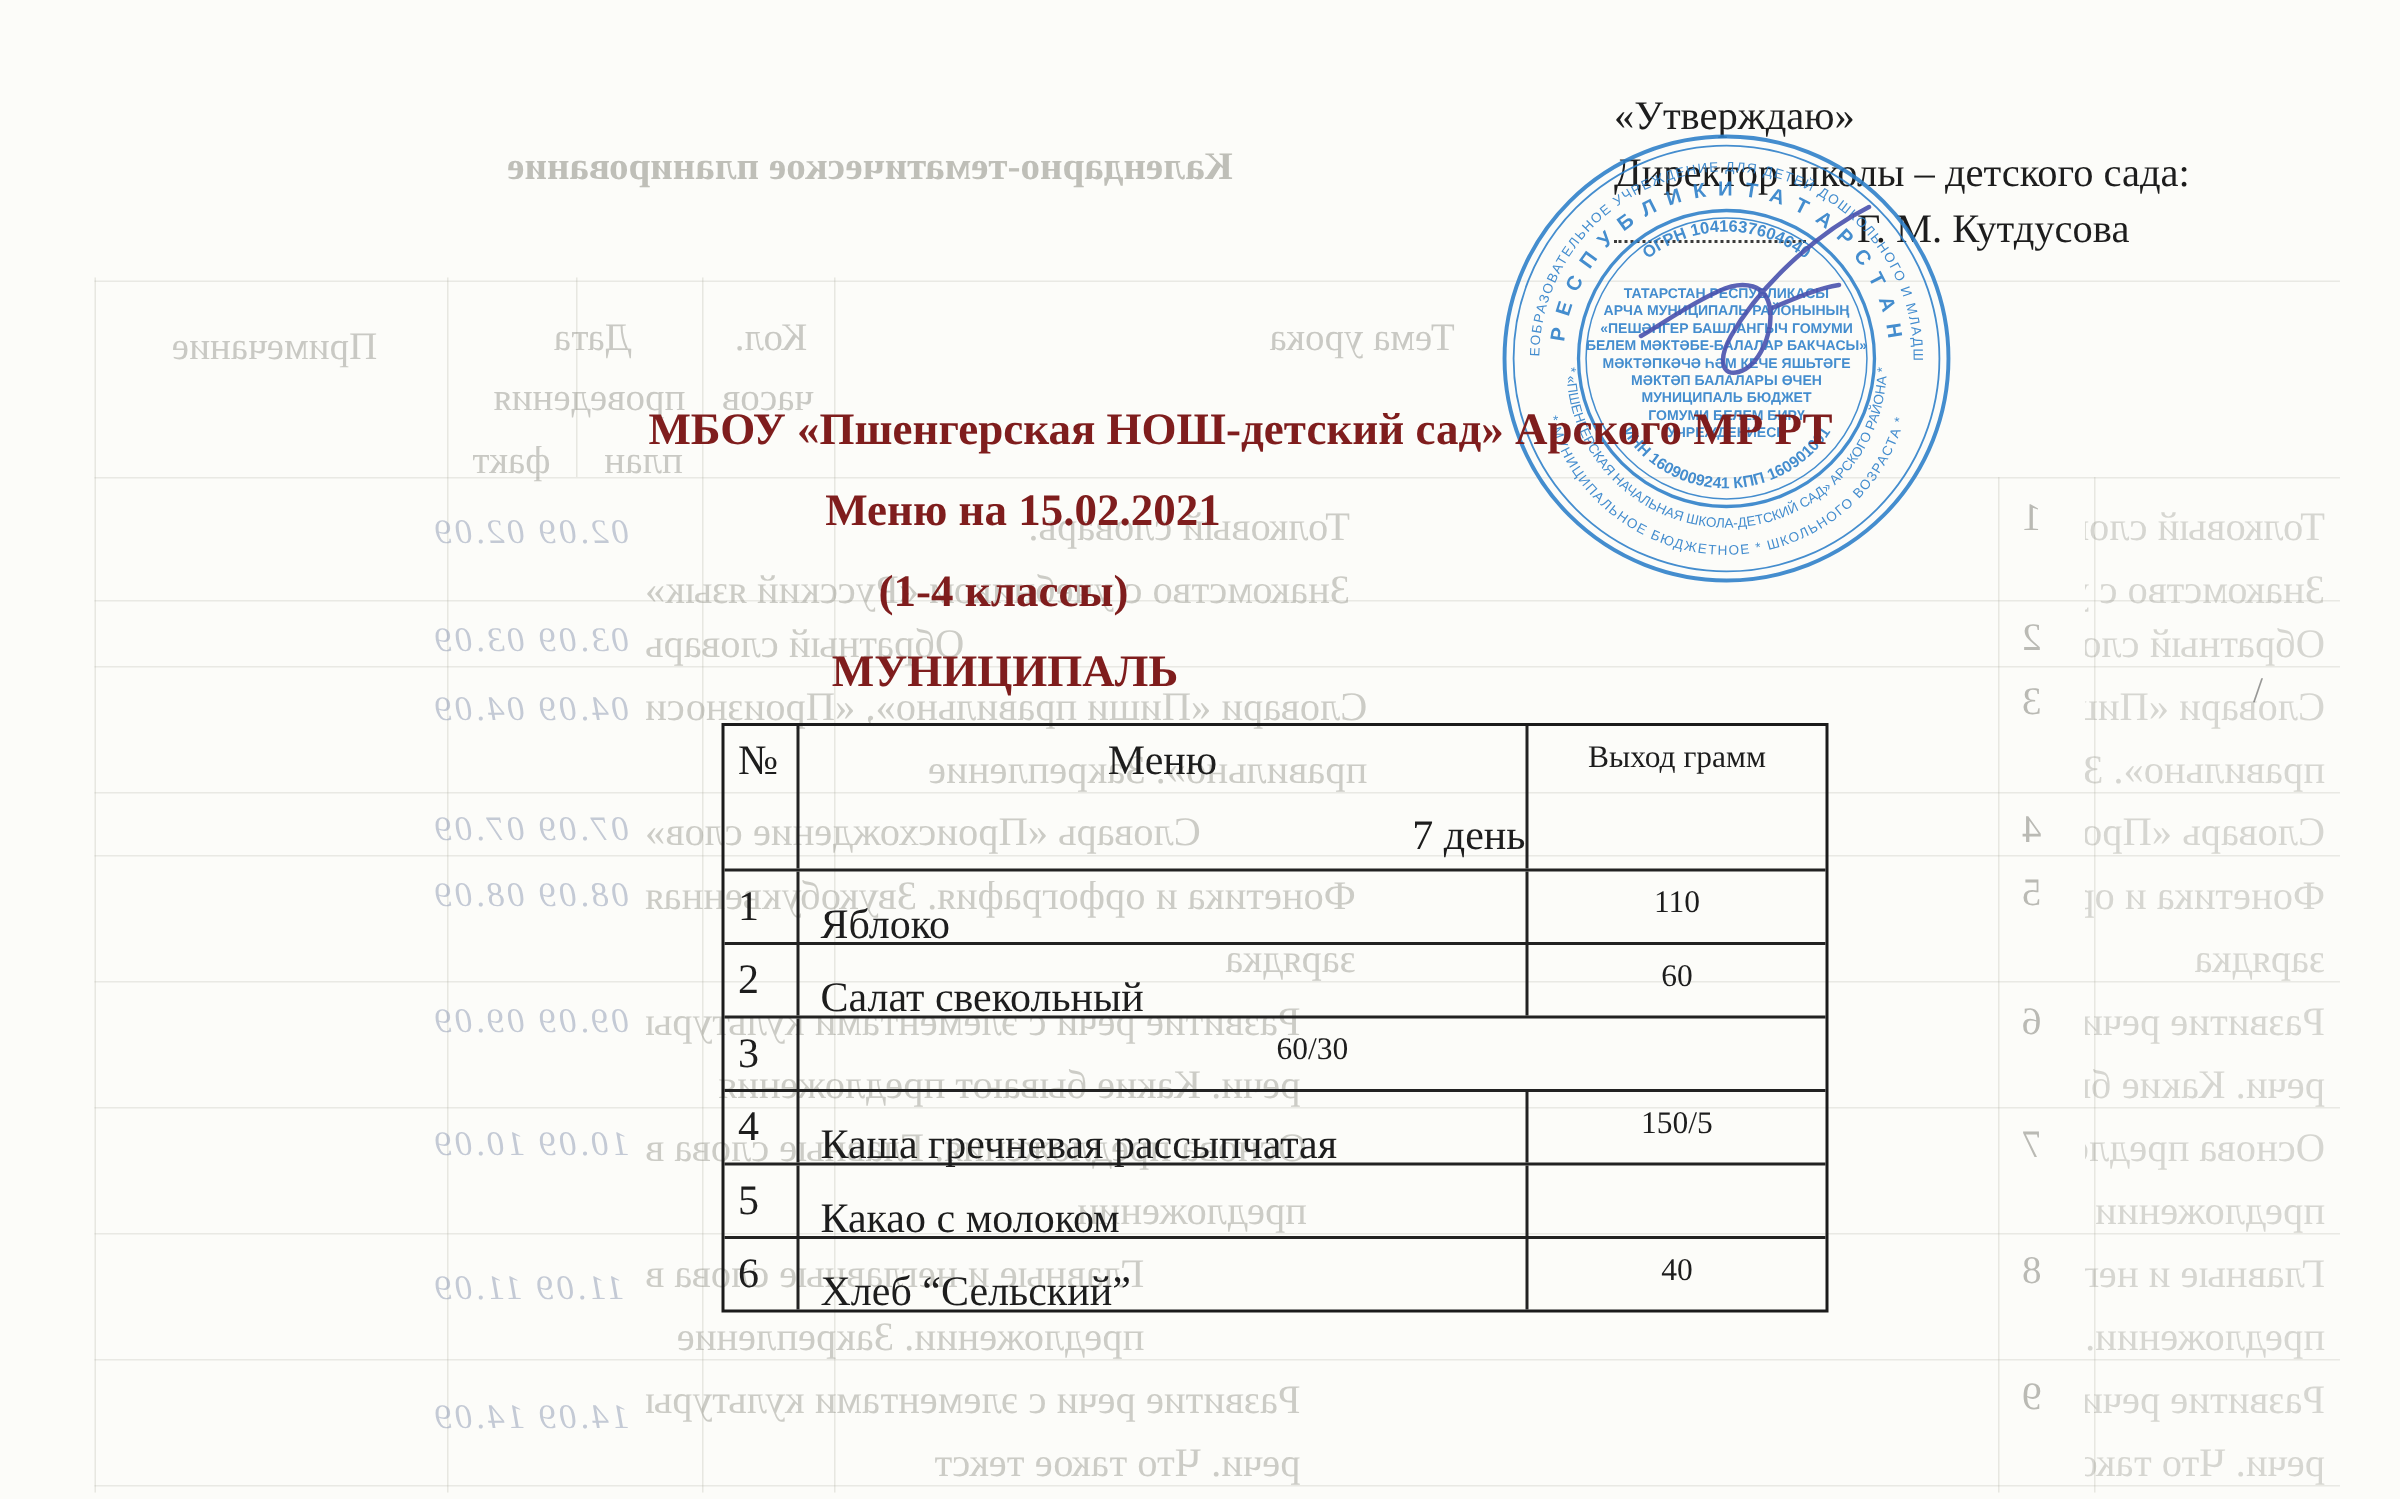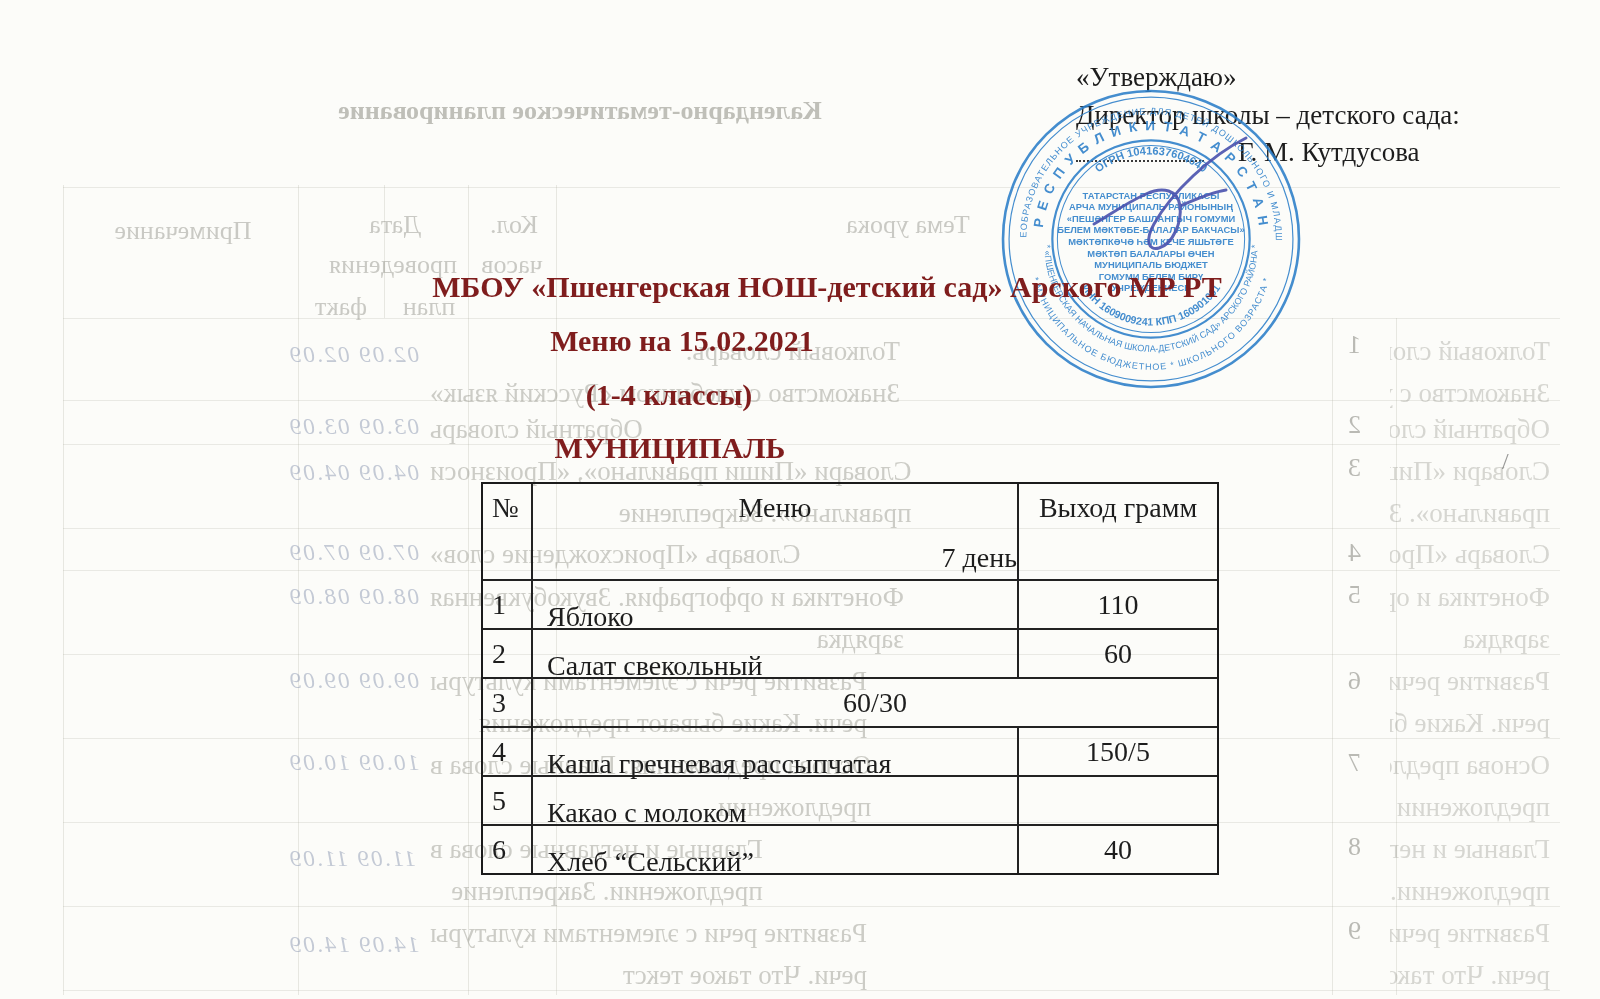--- a/index.html
+++ b/index.html
@@ -26,21 +26,21 @@
   #fore{position:absolute;inset:0;z-index:3;}
   .approval{font-size:27px;color:#1d1d1d;white-space:nowrap;}
   .dotline{border-bottom:2px dotted #3a3a3a;width:128px;height:0;}
   .title-line{font-weight:bold;font-size:30px;white-space:nowrap;color:#7f1d1d;transform:translateX(-50%);}
   
   #menu-table{position:absolute;left:481px;top:482px;width:734px;border:2.5px solid #1b1b1b;background:transparent;}
   .mhead{display:flex;height:95px;}
   .mrow{display:flex;height:47px;border-top:2px solid #222;}
   .c1{width:50px;border-right:2px solid #222;box-sizing:border-box;padding:4px 0 0 9px;font-size:28px;}
   .c2{width:486px;border-right:2px solid #222;box-sizing:border-box;padding:4px 0 0 14px;font-size:28px;}
-  .c3{flex:1;text-align:center;padding-top:4px;font-size:28px;}
+  .c3{flex:1;text-align:center;padding-top:4px;font-size:21px;}
   .mhead .c1{padding-top:8px;}
   .mhead .c2{padding-top:8px;text-align:center;padding-left:0;}
   .mhead .c3{padding-top:8px;}
   .mrow .c1{padding-top:8px;}
   .mrow .c2{padding-top:20px;}
   .mrow .c3{padding-top:8px;}
   .sub{margin-top:18px;text-align:right;}
   
   #stamp{position:absolute;left:1000px;top:88px;width:302px;height:302px;opacity:0.88;}
   #signature{position:absolute;left:1060px;top:120px;width:220px;height:150px;opacity:0.9;}

